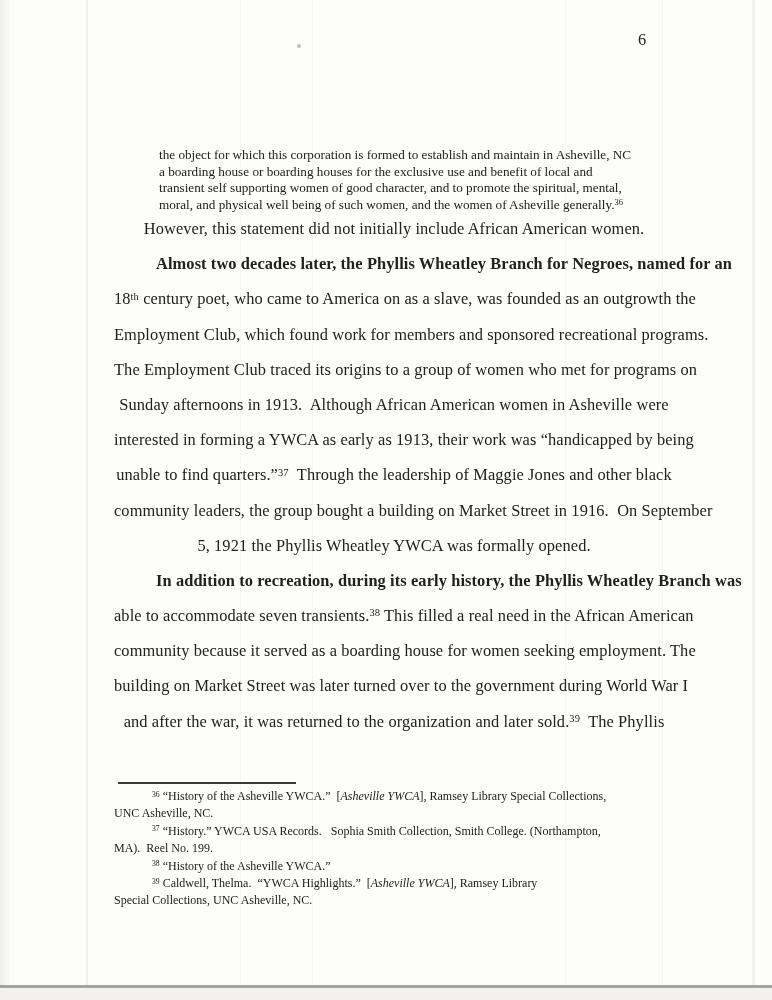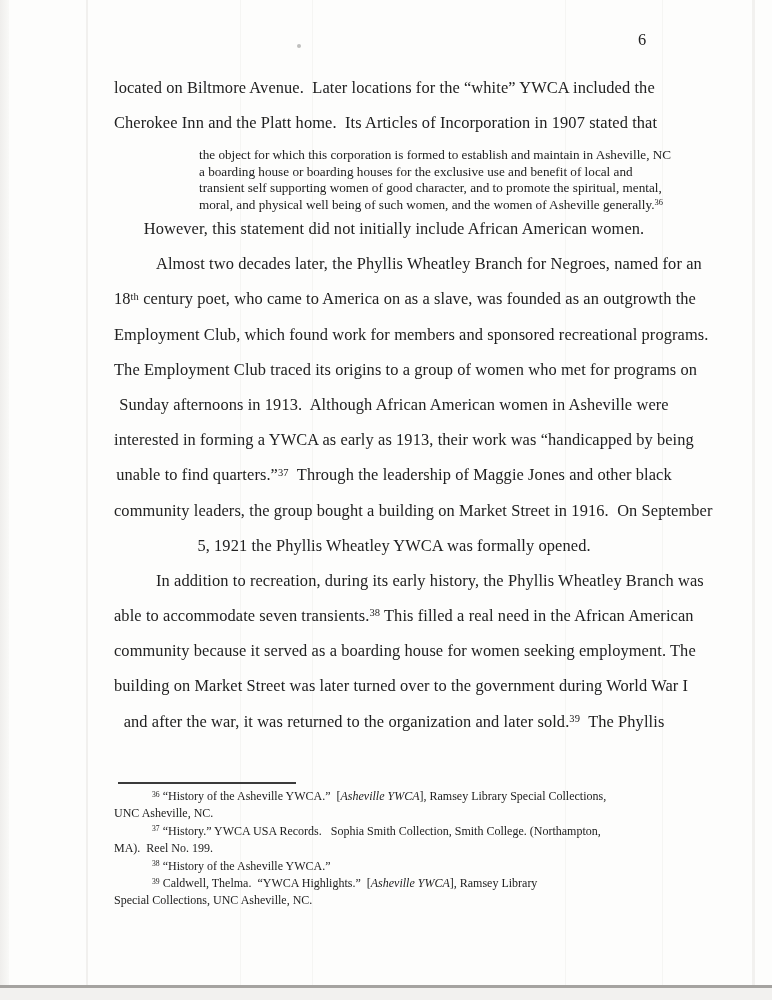--- a/index.html
+++ b/index.html
@@ -45,28 +45,28 @@
   
   .page-number {
     position: absolute; left: 638px; top: 30px;
     font-size: 16.4px; line-height: 1.2;
   }
   .body-block {
     position: absolute; left: 114px; width: 560px;
     font-size: 16.4px; white-space: pre; letter-spacing: 0.1px;
   }
   .body-block .line { line-height: 35.2px; height: 35.2px; }
-  .body-block .line.indent { padding-left: 42px; }
+  .body-block .line.indent { padding-left: 42px; font-weight: bold; }
   #body-block-1 { top: 70px; }
   #body-block-2 { top: 211px; text-align: center; }
   .quote-block {
     position: absolute; left: 159px; top: 147px; width: 520px;
     font-size: 13.2px; white-space: pre;
   }
-  .quote-block .line { line-height: 16.6px; height: 16.6px; margin-left: 40px; }
+  .quote-block .line { line-height: 16.6px; height: 16.6px; }
   .footnote-rule {
     position: absolute; left: 118px; top: 782px; width: 178px; height: 2px;
     background: #3b3b3b;
   }
   .footnotes-block {
     position: absolute; left: 114px; top: 788px; width: 560px;
     font-size: 12px; white-space: pre;
   }
   .footnotes-block .line { line-height: 17.4px; height: 17.4px; }
   .footnotes-block .line.indent { padding-left: 38px; }
@@ -87,21 +87,20 @@
   <div class="streak s1"></div>
   <div class="streak s2"></div>
   <div class="streak s3"></div>
   <div class="streak s4"></div>
   <div class="streak s5"></div>
   <div class="streak s6"></div>
   <div class="dot-artifact"></div>
 
   <div class="page-number">6</div>
 
-  <div class="body-block" id="body-block-1"><div class="line"><span>located on Biltmore Avenue.  Later locations for the “white” YWCA included the</span></div><div class="line"><span>Cherokee Inn and the Platt home.  Its Articles of Incorporation in 1907 stated that</span></div></div>
 
   <div class="quote-block" id="quote-block"><div class="line"><span>the object for which this corporation is formed to establish and maintain in Asheville, NC</span></div><div class="line"><span>a boarding house or boarding houses for the exclusive use and benefit of local and</span></div><div class="line"><span>transient self supporting women of good character, and to promote the spiritual, mental,</span></div><div class="line"><span>moral, and physical well being of such women, and the women of Asheville generally.</span><sup>36</sup></div></div>
 
   <div class="body-block" id="body-block-2"><div class="line"><span>However, this statement did not initially include African American women.</span></div><div class="line indent"><span>Almost two decades later, the Phyllis Wheatley Branch for Negroes, named for an</span></div><div class="line"><span>18</span><sup>th</sup><span> century poet, who came to America on as a slave, was founded as an outgrowth the</span></div><div class="line"><span>Employment Club, which found work for members and sponsored recreational programs.</span></div><div class="line"><span>The Employment Club traced its origins to a group of women who met for programs on</span></div><div class="line"><span>Sunday afternoons in 1913.  Although African American women in Asheville were</span></div><div class="line"><span>interested in forming a YWCA as early as 1913, their work was “handicapped by being</span></div><div class="line"><span>unable to find quarters.”</span><sup>37</sup><span>  Through the leadership of Maggie Jones and other black</span></div><div class="line"><span>community leaders, the group bought a building on Market Street in 1916.  On September</span></div><div class="line"><span>5, 1921 the Phyllis Wheatley YWCA was formally opened.</span></div><div class="line indent"><span>In addition to recreation, during its early history, the Phyllis Wheatley Branch was</span></div><div class="line"><span>able to accommodate seven transients.</span><sup>38</sup><span> This filled a real need in the African American</span></div><div class="line"><span>community because it served as a boarding house for women seeking employment. The</span></div><div class="line"><span>building on Market Street was later turned over to the government during World War I</span></div><div class="line"><span>and after the war, it was returned to the organization and later sold.</span><sup>39</sup><span>  The Phyllis</span></div></div>
 
   <div class="footnote-rule"></div>
 
   <div class="footnotes-block" id="footnotes-block"><div class="line indent"><sup>36</sup><span> “History of the Asheville YWCA.”  [</span><span class="italic">Asheville YWCA</span><span>], Ramsey Library Special Collections,</span></div><div class="line"><span>UNC Asheville, NC.</span></div><div class="line indent"><sup>37</sup><span> “History.” YWCA USA Records.   Sophia Smith Collection, Smith College. (Northampton,</span></div><div class="line"><span>MA).  Reel No. 199.</span></div><div class="line indent"><sup>38</sup><span> “History of the Asheville YWCA.”</span></div><div class="line indent"><sup>39</sup><span> Caldwell, Thelma.  “YWCA Highlights.”  [</span><span class="italic">Asheville YWCA</span><span>], Ramsey Library</span></div><div class="line"><span>Special Collections, UNC Asheville, NC.</span></div></div>
 
   <div class="scan-bottom-line"></div>

